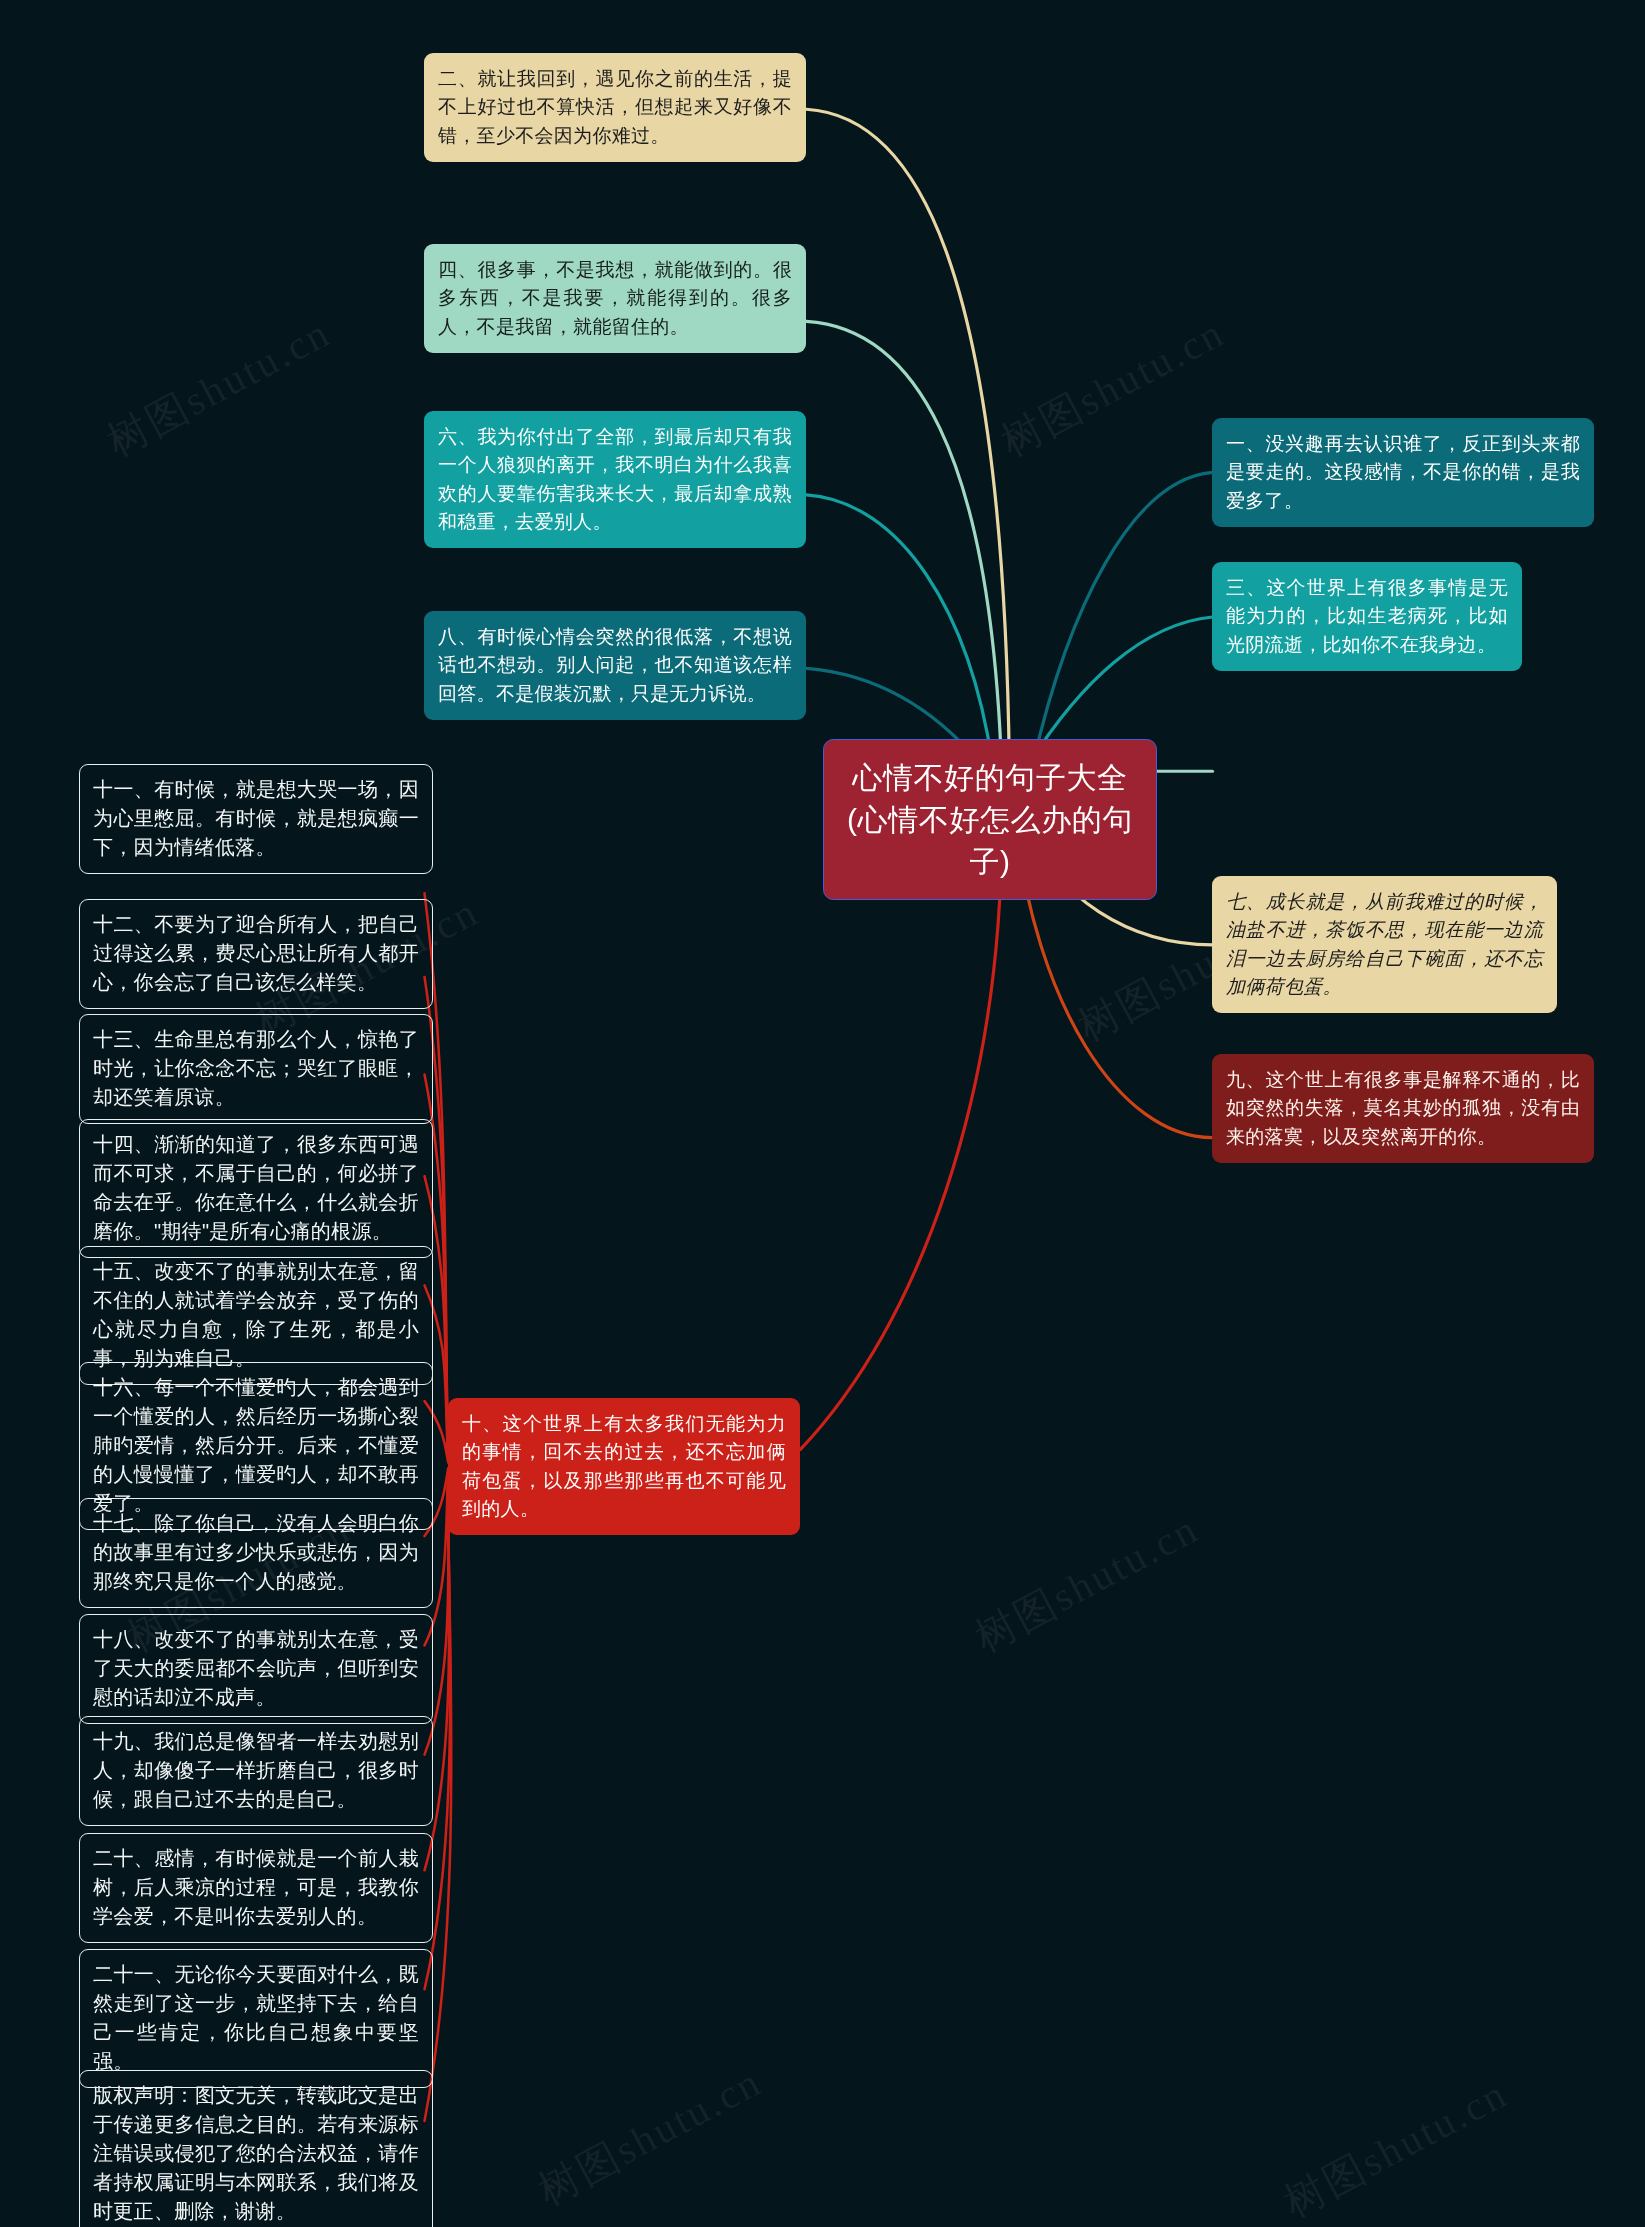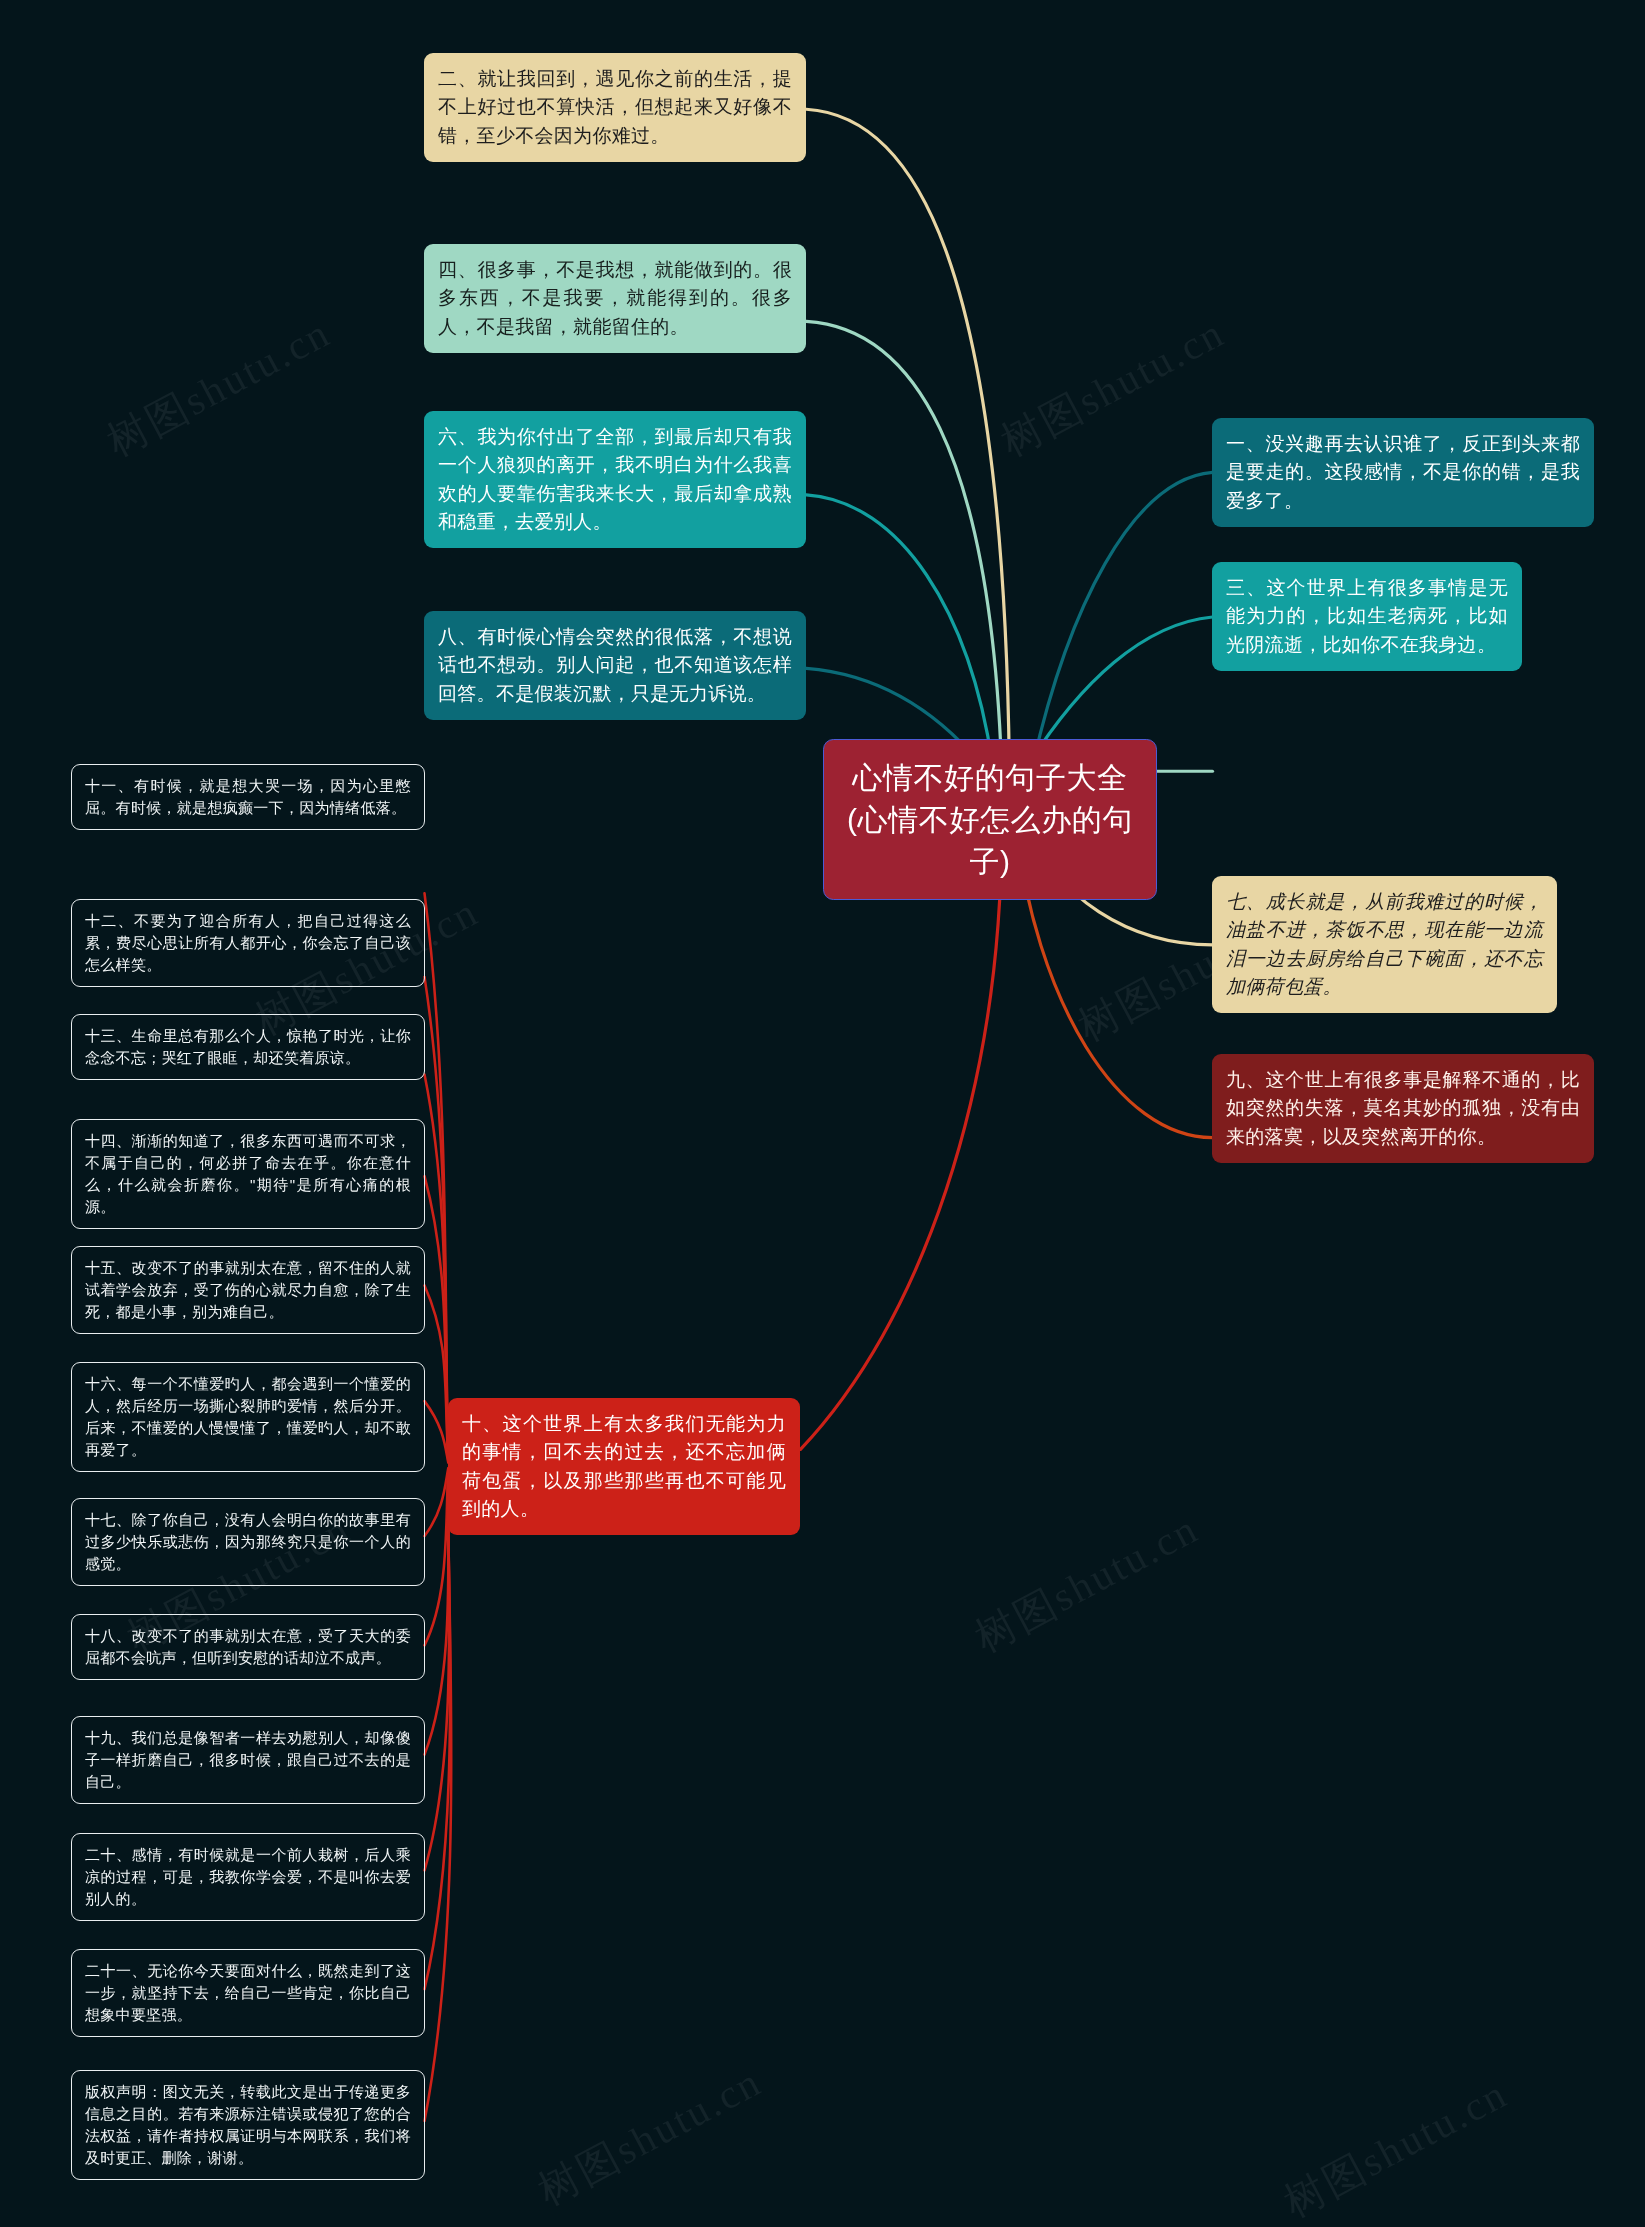--- a/index.html
+++ b/index.html
@@ -46,23 +46,24 @@
   .n-sand{ background:#e8d6a4; color:#1d1d1d; }
   .n-mint{ background:#9fd8c3; color:#17201e; }
   .n-teal{ background:#12a0a0; color:#ffffff; }
   .n-teal-dk{ background:#0b6b78; color:#ffffff; }
   .n-orange{ background:#7f1d1d; color:#fdf1ea; }
   .n-red{ background:#cc2118; color:#ffffff; }
   .n-outline{
     background:transparent;
     color:#f2f6f7;
     border:1.3px solid #e9eef0;
-    font-size:15px;
+    font-size:20px;
     line-height:1.45;
     padding:10.3px 13px;
+    margin-left:8px;
   }
   .n-root{
     background:#9d2232;
     color:#ffffff;
     border:1.9px solid #4b5bd6;
     border-radius:10.3px;
     font-size:30px;
     line-height:1.4;
     text-align:center;
     padding:16.7px 18px;

